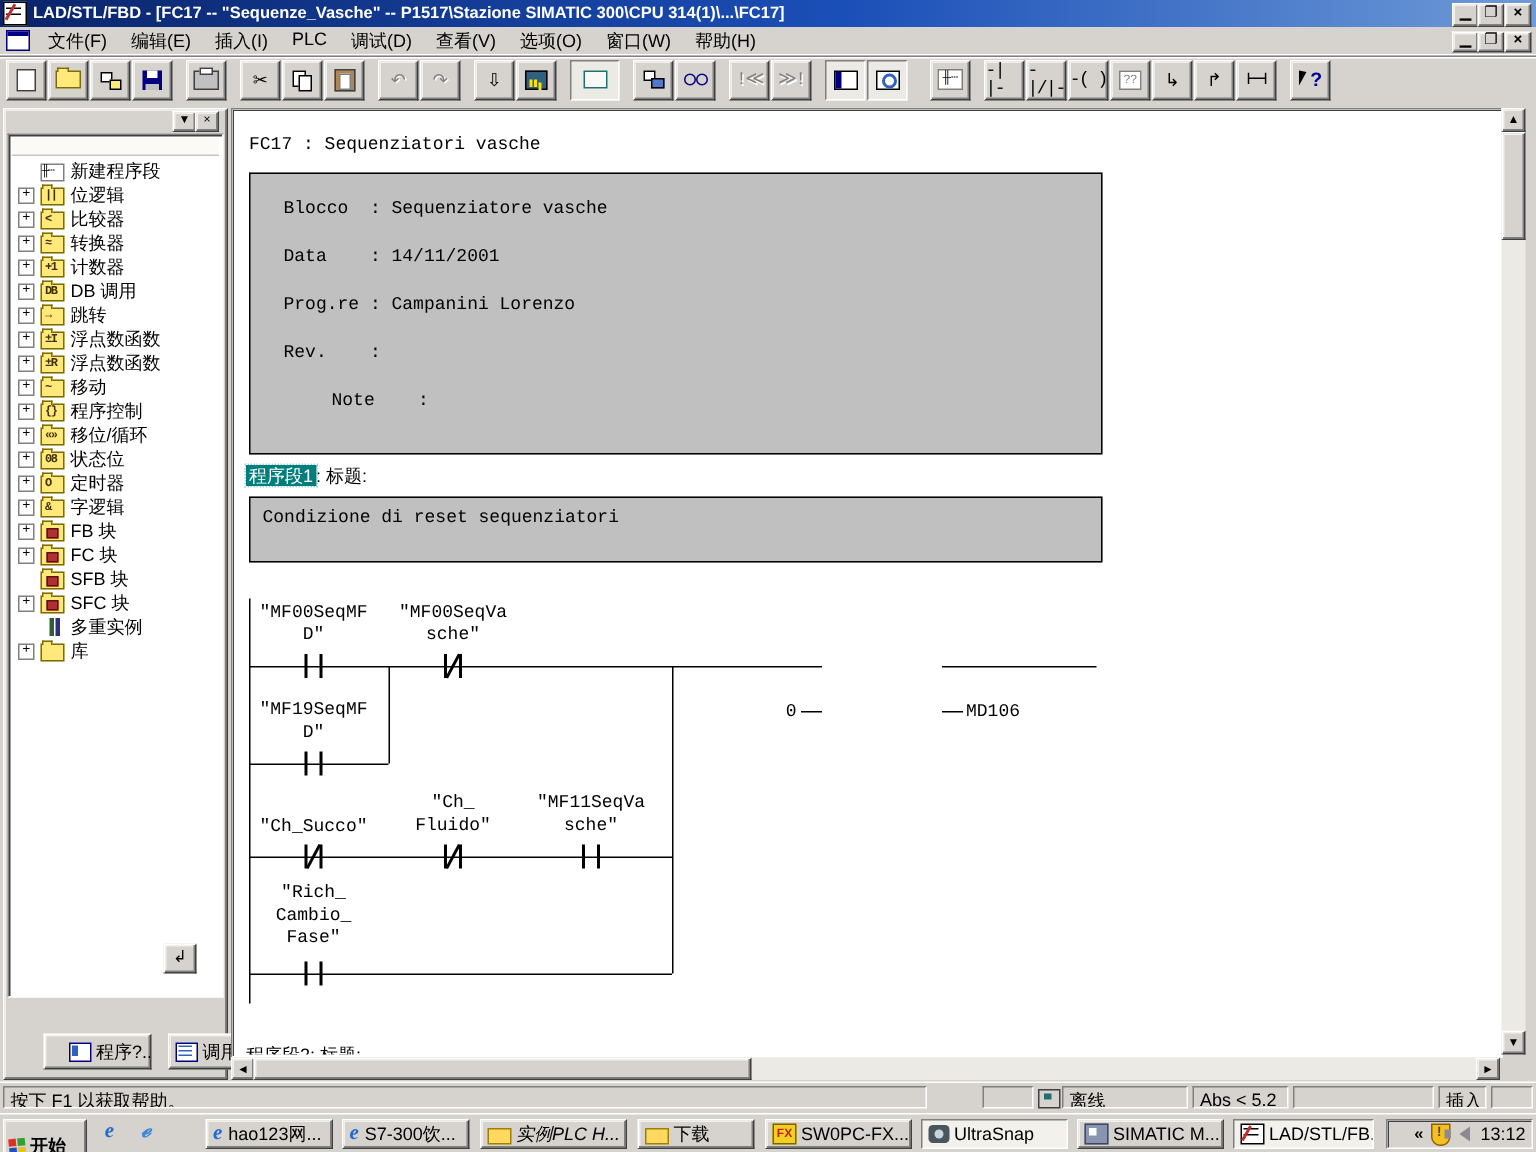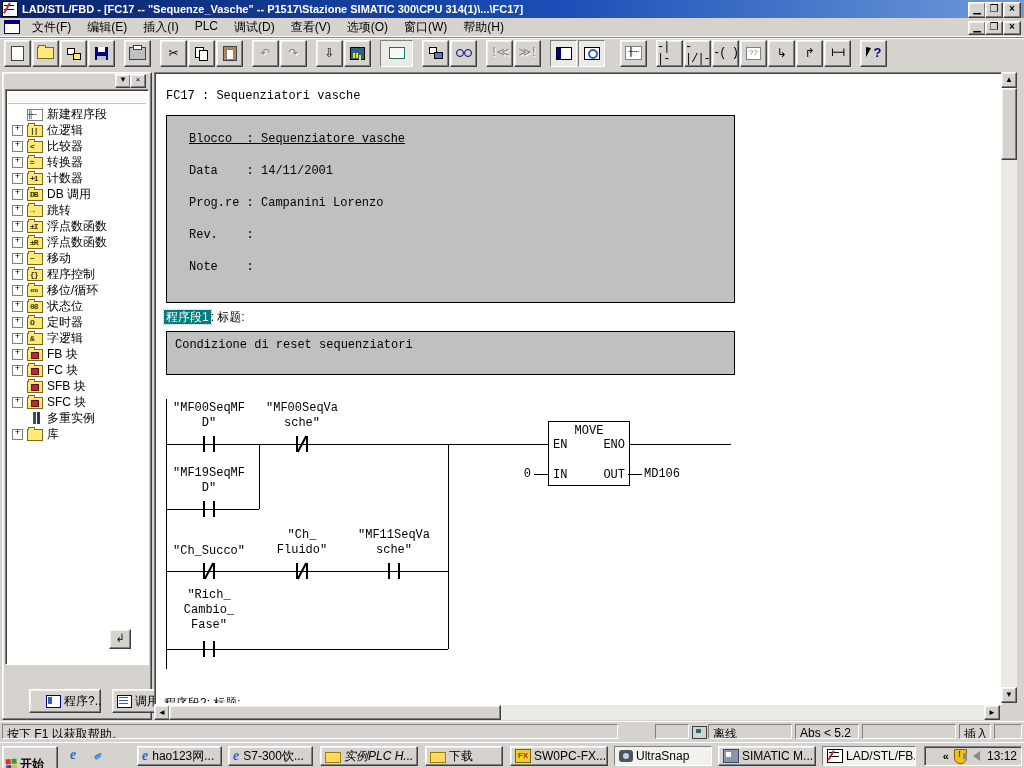--- a/index.html
+++ b/index.html
@@ -473,25 +473,25 @@
     </div>
   </div>
 
   <div id="editorwrap">
     <div id="editor" class="sunk">
 
       <div class="abs" style="left:11px;top:16px;">FC17 : Sequenziatori vasche</div>
 
       <div class="graybox" style="left:11px;top:42px;width:567px;height:186px;">
         <div id="headerlines" style="position:relative;width:100%;height:100%;">
-            <div class="gline" style="top: 16px; text-decoration: underline;">Blocco  : Sequenziatore vasche</div>
+            <div class="gline" style="top: 16px;">Blocco  : Sequenziatore vasche</div>
             <div class="gline" style="top: 48px;">Data    : 14/11/2001</div>
             <div class="gline" style="top: 80px;">Prog.re : Campanini Lorenzo</div>
             <div class="gline" style="top: 112px;">Rev.    :</div>
-            <div class="gline" style="top: 144px;">Note    :</div>
+            <div class="gline" style="top: 144px; margin-left: 32px;">Note    :</div>
           </div>
       </div>
 
       <div class="abs" style="left:9px;top:236px;">
         <span class="netlabel">程序段1</span><span class="netsuffix">: 标题:</span>
       </div>
 
       <div class="graybox" style="left:11px;top:258px;width:567px;height:42px;">
         <div class="abs" style="left:8px;top:6px;white-space:pre;">Condizione di reset sequenziatori</div>
       </div>
@@ -550,27 +550,20 @@
         </div>
       <div class="contact" style="left:230px;top:490px;">
           <div class="cbar l"></div>
           <div class="cbar r"></div>
         </div>
       <div class="contact" style="left:45px;top:568px;">
           <div class="cbar l"></div>
           <div class="cbar r"></div>
         </div>
 
-      <div id="movebox" style="left:393px;top:348px;width:80px;height:63px;">
-        <div class="mtxt" style="left:0;right:0;top:2px;text-align:center;">MOVE</div>
-        <div class="mtxt" style="left:4px;top:16px;">EN</div>
-        <div class="mtxt" style="right:4px;top:16px;">ENO</div>
-        <div class="mtxt" style="left:4px;top:46px;">IN</div>
-        <div class="mtxt" style="right:4px;top:46px;">OUT</div>
-      </div>
       <div class="hl" style="left:379px;top:401px;width:14px;"></div>
       <div class="hl" style="left:473px;top:401px;width:14px;"></div>
       <div class="mtxt" style="left:350px;top:394px;width:26px;text-align:right;position:absolute;">0</div>
       <div class="mtxt" style="left:489px;top:394px;position:absolute;">MD106</div>
 
       <div class="abs" style="left:9px;top:622px;height:8px;overflow:hidden;font-family:'Liberation Sans','DejaVu Sans',sans-serif;">程序段2: 标题:</div>
     </div>
 
     <div class="abs sb" style="left:849px;top:2px;width:16px;height:631px;">
       <div class="sbbtn out" style="left:0;top:0;width:14px;height:14px;line-height:14px;">▲</div>

